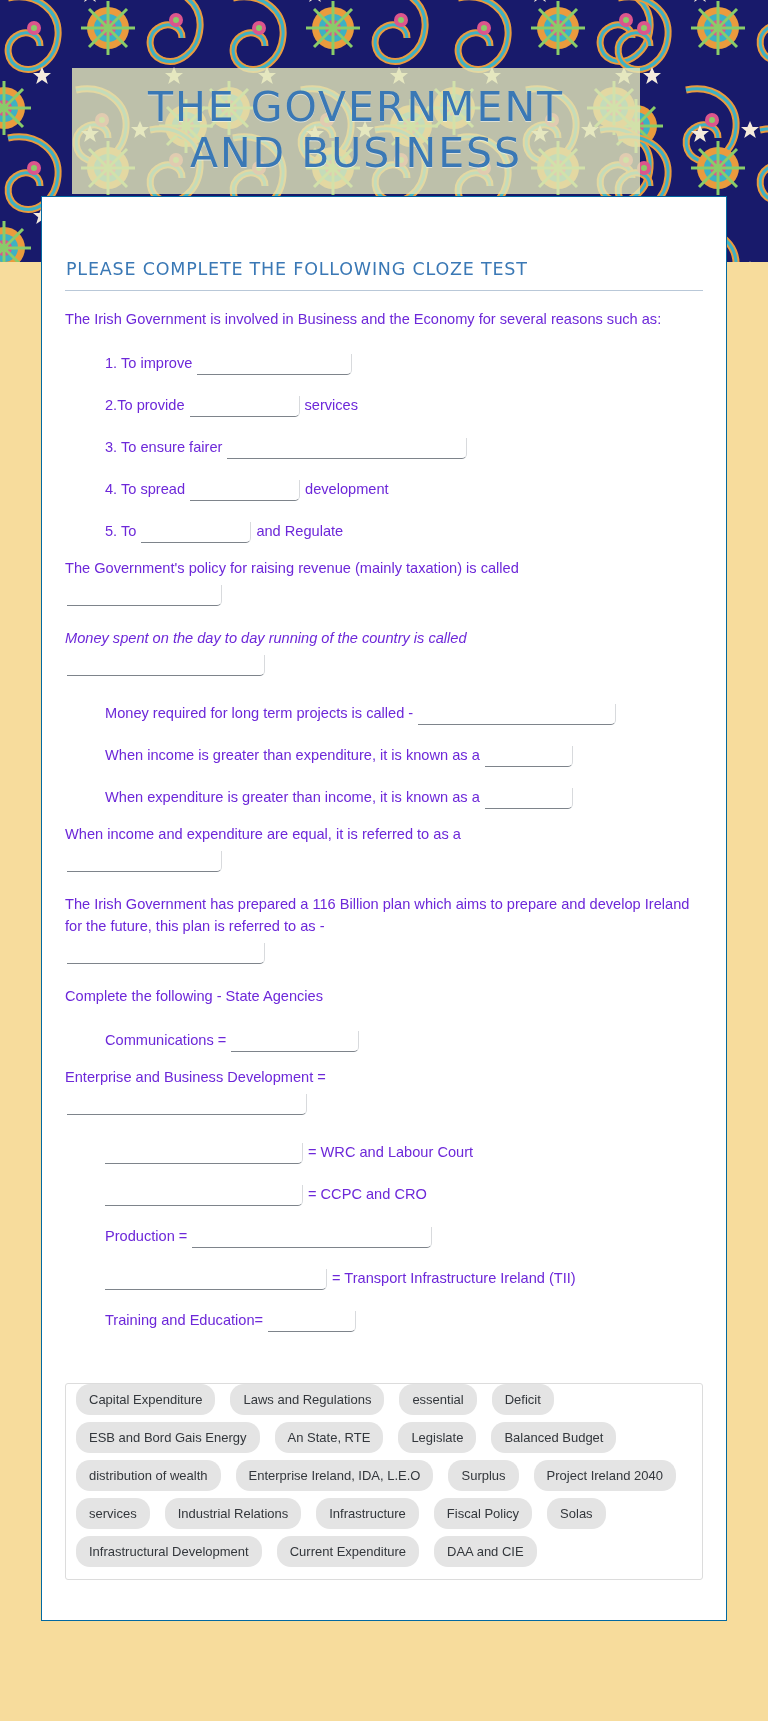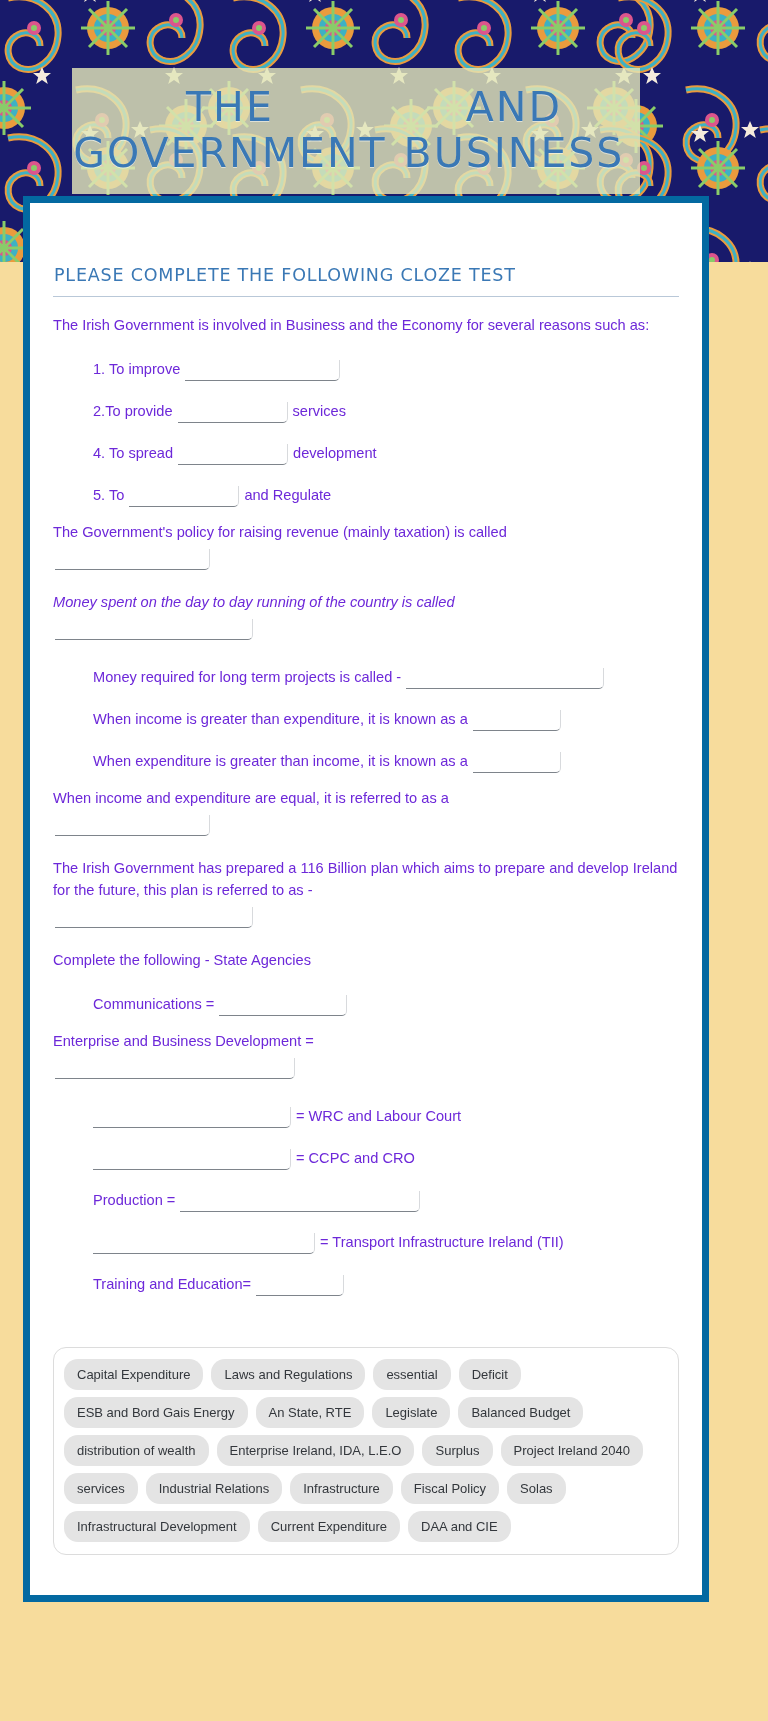--- a/index.html
+++ b/index.html
@@ -27,43 +27,44 @@
     height: 262px;
   }
   .title-band {
     position: absolute;
     left: 72px;
     top: 68px;
     width: 568px;
     height: 126px;
     background: rgba(226, 229, 184, 0.82);
     display: flex;
+    flex-direction: column;
     align-items: center;
     justify-content: center;
     z-index: 3;
   }
   .title-line {
     font-family: "DejaVu Sans", sans-serif;
     font-size: 41px;
     line-height: 1.12;
     letter-spacing: 2px;
     color: #3a78b5;
     font-weight: 400;
     text-align: center;
     text-shadow: 0 1px 0 rgba(255,255,255,0.5);
   }
 
   
   .sheet {
     position: absolute;
-    left: 23px;
+    left: 41px;
     top: 196px;
     width: 686px;
     background: #ffffff;
-    border: 7px solid #0369a1;
+    border: 1px solid #0369a1;
     z-index: 4;
     padding: 0 0 40px 0;
   }
   .sheet-inner { padding: 62px 23px 0 23px; }
 
   
   .instruction {
     font-family: "DejaVu Sans", sans-serif;
     font-size: 17.5px;
     letter-spacing: 0.8px;
@@ -115,25 +116,25 @@
     margin-top: 6px;
     margin-bottom: 17px;
     padding-left: 2px;
   }
   .blank-row .blank { top: 0; margin-left: 0; }
 
   
   .wordbank {
     margin: 52px 23px 0 23px;
     border: 1px solid #dcdcdc;
-    border-radius: 13px;
-    padding: 11px 10px 12px 10px;
+    border-radius: 3px;
+    padding: 0 10px 12px 10px;
     display: flex;
     flex-wrap: wrap;
-    gap: 7px 8px;
+    gap: 7px 15px;
     align-content: flex-start;
   }
   .chip {
     background: #e4e4e4;
     color: #33373c;
     font-size: 13px;
     line-height: 1;
     padding: 9px 13px;
     border-radius: 14px;
     white-space: nowrap;
@@ -208,20 +209,23 @@
     <div class="q">The Irish Government is involved in Business and the Economy for several reasons such as:</div>
 
     <div class="q tight">
       <span class="txt">1. To improve</span><span class="blank b-lg"></span>
     </div>
 
     <div class="q tight">
       <span class="txt">2.To provide</span><span class="blank b-sm"></span><span class="txt">services</span>
     </div>
 
+    <div class="q tight">
+      <span class="txt">3. To ensure fairer</span><span class="blank b-3xl"></span>
+    </div>
 
     <div class="q tight">
       <span class="txt">4. To spread</span><span class="blank b-sm"></span><span class="txt">development</span>
     </div>
 
     <div class="q tight">
       <span class="txt">5. To</span><span class="blank b-sm"></span><span class="txt">and Regulate</span>
     </div>
 
     <div class="q" style="margin-bottom:4px;">The Government's policy for raising revenue (mainly taxation) is called</div>

